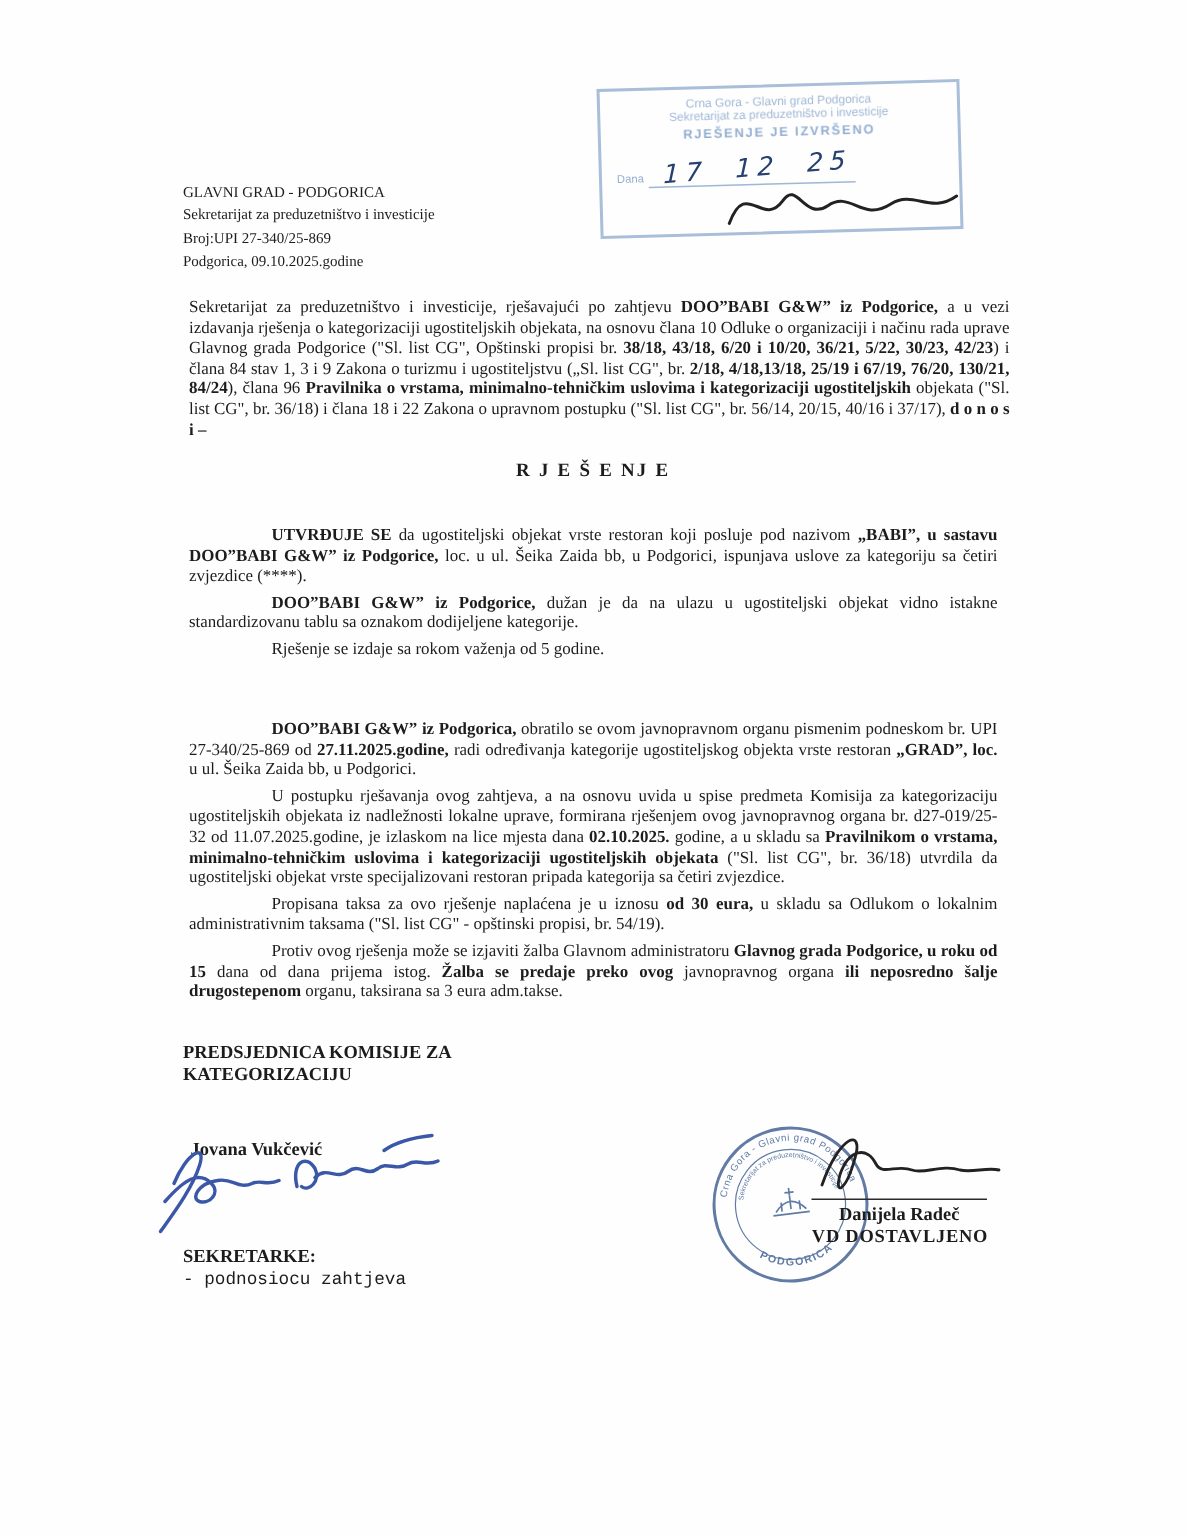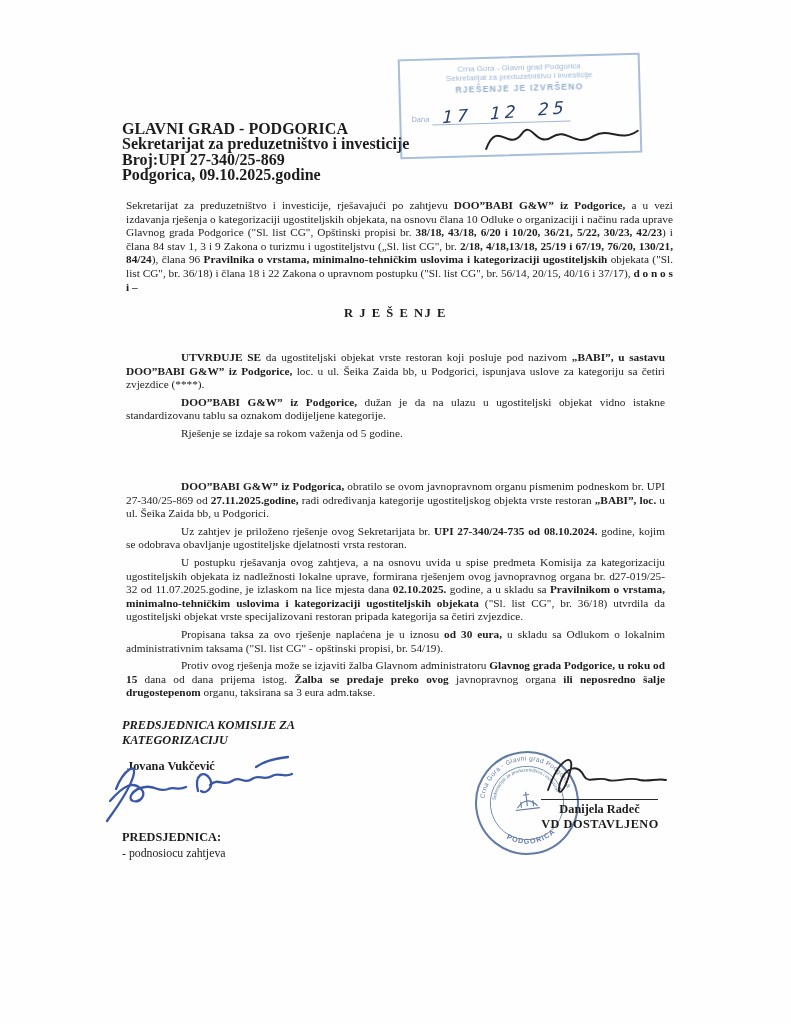--- a/index.html
+++ b/index.html
@@ -2,21 +2,21 @@
 <html><head>
 <meta charset="utf-8">
 <style>
   html,body{margin:0;padding:0;background:#ffffff;}
   .page{
     position:relative;width:791px;height:1024px;background:#fefefe;
     font-family:"Liberation Serif","DejaVu Serif",serif;color:#1c1c1c;overflow:hidden;
   }
   .abs{position:absolute;}
   
-  .letterhead{left:122px;top:121px;font-weight:bold;font-size:16px;line-height:15.3px;}
+  .letterhead{left:122px;top:121px;font-weight:normal;font-size:10px;line-height:15.3px;}
   
   .col{width:547px;left:122px;}
   .para{font-size:11.3px;line-height:13.6px;text-align:justify;margin:4px;}
   .para.ind{text-indent:55px;}
   .doc-title{font-weight:bold;font-size:12.6px;letter-spacing:1.5px;text-align:center;width:547px;left:122px;}
   b{font-weight:bold;}
   
   .rstamp{
     left:399px;top:56px;width:238px;height:96px;
     border:2px solid rgba(96,136,186,.55);
@@ -74,44 +74,43 @@
   <div class="abs doc-title" style="top:306px;">R J E Š E NJ E</div>
 
   <div class="abs col" style="top:347px;">
     <p class="para ind"><b>UTVRĐUJE SE</b><span> da ugostiteljski objekat vrste restoran koji posluje pod nazivom </span><b>„BABI”, u sastavu DOO”BABI G&amp;W” iz Podgorice,</b><span> loc. u ul. Šeika Zaida bb, u Podgorici, ispunjava uslove za kategoriju sa četiri zvjezdice (****).</span></p>
     <p class="para ind"><b>DOO”BABI G&amp;W” iz Podgorice,</b><span> dužan je da na ulazu u ugostiteljski objekat vidno istakne standardizovanu tablu sa oznakom dodijeljene kategorije.</span></p>
     <p class="para ind"><span>Rješenje se izdaje sa rokom važenja od 5 godine.</span></p>
   </div>
 
 
   <div class="abs col" style="top:476px;">
-    <p class="para ind"><b>DOO”BABI G&amp;W” iz Podgorica,</b><span> obratilo se ovom javnopravnom organu pismenim podneskom br. UPI 27-340/25-869 od </span><b>27.11.2025.godine,</b><span> radi određivanja kategorije ugostiteljskog objekta vrste restoran </span><b>„BABI”, loc.</b><span> u ul. Šeika Zaida bb, u Podgorici.</span></p>
-    <p class="para ind"><span>Uz zahtjev je priloženo rješenje ovog Sekretarijata br. </span><b>UPI 27-340/24-735 od 08.10.2024.</b><span> godine, kojim se odobrava obavljanje ugostiteljske djelatnosti vrsta restoran.</span></p>
+    <p class="para ind"><b>DOO”BABI G&amp;W” iz Podgorica,</b><span> obratilo se ovom javnopravnom organu pismenim podneskom br. UPI 27-340/25-869 od </span><b>27.11.2025.godine,</b><span> radi određivanja kategorije ugostiteljskog objekta vrste restoran </span><b>„GRAD”, loc.</b><span> u ul. Šeika Zaida bb, u Podgorici.</span></p>
     <p class="para ind"><span>U postupku rješavanja ovog zahtjeva, a na osnovu uvida u spise predmeta Komisija za kategorizaciju ugostiteljskih objekata iz nadležnosti lokalne uprave, formirana rješenjem ovog javnopravnog organa br. d27-019/25-32 od 11.07.2025.godine, je izlaskom na lice mjesta dana </span><b>02.10.2025.</b><span> godine, a u skladu sa </span><b>Pravilnikom o vrstama, minimalno-tehničkim uslovima i kategorizaciji ugostiteljskih objekata</b><span> ("Sl. list CG", br. 36/18) utvrdila da ugostiteljski objekat vrste specijalizovani restoran pripada kategorija sa četiri zvjezdice.</span></p>
     <p class="para ind"><span>Propisana taksa za ovo rješenje naplaćena je u iznosu </span><b>od 30 eura,</b><span> u skladu sa Odlukom o lokalnim administrativnim taksama ("Sl. list CG" - opštinski propisi, br. 54/19).</span></p>
     <p class="para ind"><span>Protiv ovog rješenja može se izjaviti žalba Glavnom administratoru </span><b>Glavnog grada Podgorice, u roku od 15</b><span> dana od dana prijema istog. </span><b>Žalba se predaje preko ovog</b><span> javnopravnog organa </span><b>ili neposredno šalje drugostepenom</b><span> organu, taksirana sa 3 eura adm.takse.</span></p>
   </div>
 
-  <div class="abs b12" style="left:122px;top:718px;font-style:italic;">
+  <div class="abs b12" style="left:122px;top:694px;">
     <div>PREDSJEDNICA KOMISIJE ZA</div>
     <div>KATEGORIZACIJU</div>
   </div>
   <div class="abs b12" style="left:127px;top:759px;">Jovana Vukčević</div>
   <svg class="abs" style="left:100px;top:745px;" width="215" height="82" viewBox="0 0 215 82">
     <g fill="none" stroke="#3a57a8" stroke-width="2.3" stroke-linecap="round">
       <path d="M16,44 C24,24 38,16 33,32 C28,48 14,66 7,76"></path>
       <path d="M10,56 C24,40 33,36 41,44 C47,50 40,58 33,56 C27,54 32,44 45,42 C55,40 59,48 68,44 C74,41 78,46 86,42"></path>
       <path d="M98,46 C94,30 104,24 110,34 C114,42 106,50 101,46"></path>
       <path d="M110,40 C118,32 124,42 132,36 C140,30 144,40 152,34 C158,29 164,36 172,31 C178,27 184,33 192,29"></path>
       <path d="M156,22 C166,15 178,13 188,12"></path>
     </g>
   </svg>
 
-  <div class="abs b12" style="left:122px;top:830px;">PREDSJEDNICA:</div>
-  <div class="abs n11" style="left:122px;top:846px;">- podnosiocu zahtjeva</div>
+  <div class="abs b12" style="left:122px;top:830px;">SEKRETARKE:</div>
+  <div class="abs n11" style="left:122px;top:846px;font-family:Liberation Mono, monospace;">- podnosiocu zahtjeva</div>
 
   <svg class="abs round-stamp" style="left:474px;top:750px;" width="106" height="106" viewBox="0 0 104 104">
     <g stroke="#3f5f92" fill="none">
       <circle cx="52" cy="52" r="50" stroke-width="2"></circle>
       <circle cx="52" cy="52" r="36" stroke-width="0.8"></circle>
     </g>
     <defs>
       <path id="arcOuter" d="M 10.6 59.3 A 42 42 0 1 1 93.4 59.3"></path>
       <path id="arcInner" d="M 23.9 65.1 A 31 31 0 1 1 80.1 65.1"></path>
       <path id="arcBottom" d="M 17.4 72 A 40 40 0 0 0 86.6 72"></path>

